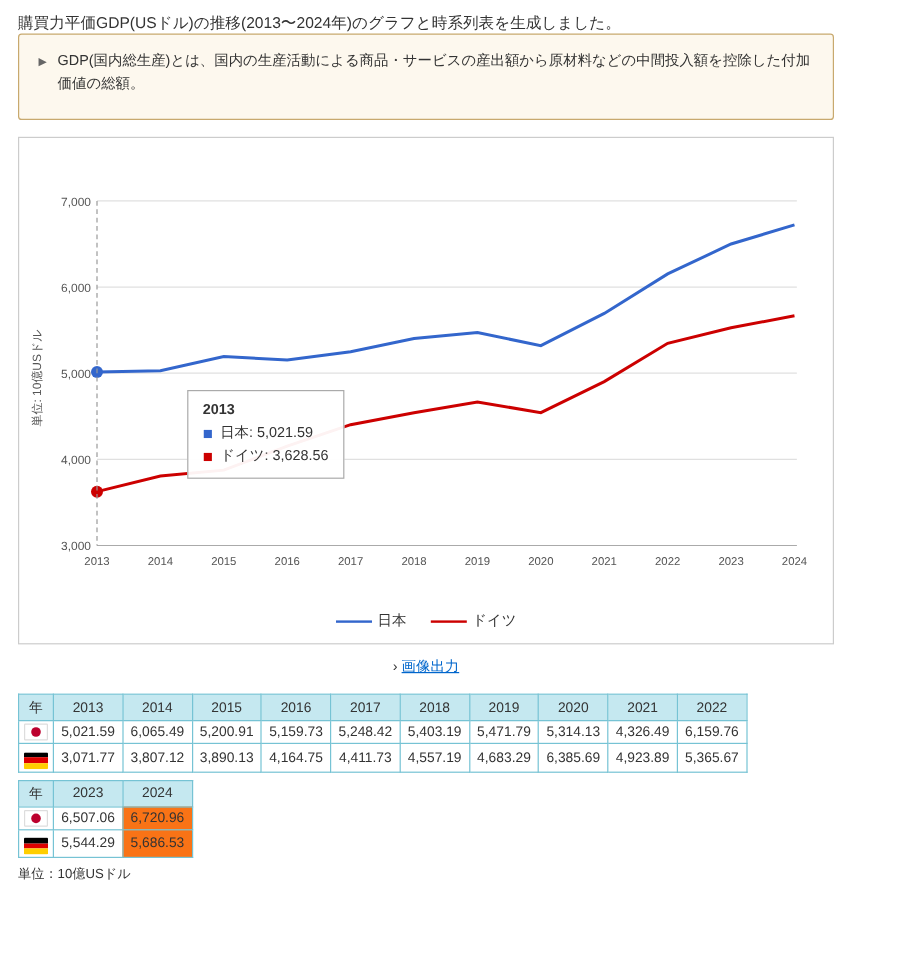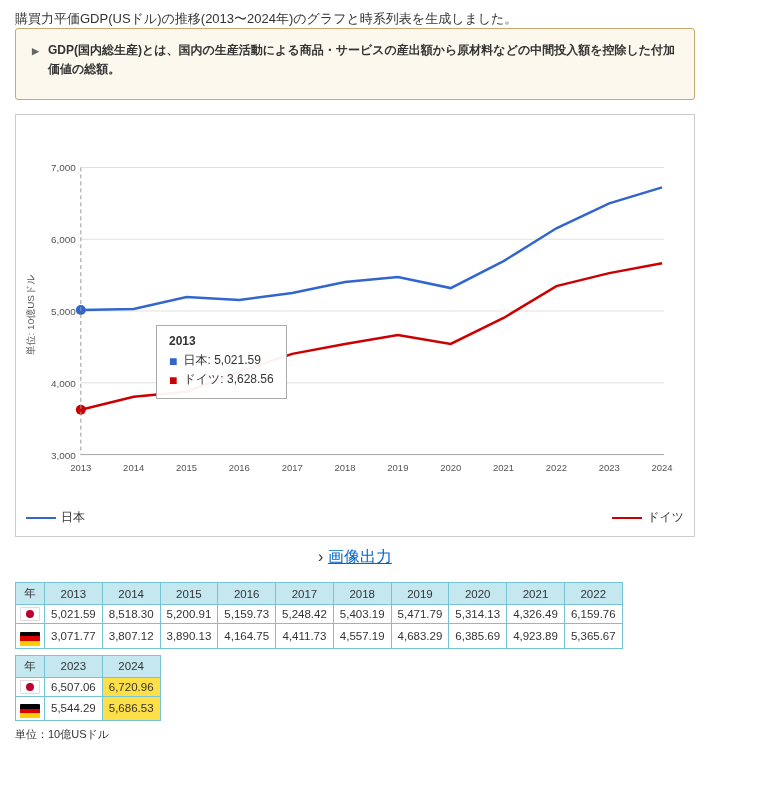--- a/index.html
+++ b/index.html
@@ -1,43 +1,43 @@
 <!DOCTYPE html>
 <html><head>
   <meta charset="utf-8">
   <style>
     * { box-sizing: border-box; margin: 0; padding: 0; }
     body { font-family: 'Meiryo', 'MS Gothic', sans-serif; font-size: 13px; background: #fff; color: #333; width: 759px; }
     .main-content { padding: 10px 15px; max-width: 710px; }
     .page-title { font-size: 13px; }
     .info-box { border: 1px solid #c8a96e; background: #fdf8ee; padding: 12px 16px; margin-bottom: 14px; border-radius: 3px; }
-    .info-box ul { list-style: none; padding: 0; font-weight: bold; }
+    .info-box ul { list-style: none; padding: 0; }
     .info-box ul li { padding-left: 16px; position: relative; margin-bottom: 8px; font-size: 12px; line-height: 1.6; }
     .info-box ul li::before { content: '▶'; font-size: 9px; position: absolute; left: 0; top: 3px; color: #666; }
     .chart-container { border: 1px solid #ccc; background: #fff; padding: 10px; margin-bottom: 10px; position: relative; }
     .chart-area { position: relative; height: 380px; }
     .chart-svg { width: 100%; height: 100%; }
     .tooltip-box { position: absolute; background: rgba(255,255,255,0.95); border: 1px solid #aaa; padding: 8px 12px; font-size: 12px; left: 130px; top: 200px; }
     .tooltip-year { font-weight: bold; margin-bottom: 4px; }
     .tooltip-row { display: flex; align-items: center; gap: 6px; margin-bottom: 2px; }
-    .image-link { text-align: center; margin: 6px 0 14px; font-size: 16px; }
+    .image-link { text-align: center; margin: 6px 0 14px; font-size: 12px; }
     .image-link a { color: #0066cc; text-decoration: underline; }
     table.data-table { border-collapse: collapse; font-size: 11.5px; margin-bottom: 6px; }
     table.data-table th, table.data-table td { border: 1px solid #76c3d4; padding: 3px 6px; text-align: center; white-space: nowrap; }
     table.data-table th { background: #c5e8f0; font-weight: normal; }
     table.data-table td.flag { padding: 2px 4px; }
     .flag-jp { width: 20px; height: 14px; background: white; border: 1px solid #ddd; display: inline-flex; align-items: center; justify-content: center; position: relative; border-radius: 1px; }
     .flag-jp-circle { width: 8px; height: 8px; background: #bc002d; border-radius: 50%; }
     .flag-de { width: 20px; height: 14px; display: inline-flex; flex-direction: column; overflow: hidden; border-radius: 1px; }
     .flag-de-s1 { flex: 1; background: #000; }
     .flag-de-s2 { flex: 1; background: #dd0000; }
     .flag-de-s3 { flex: 1; background: #ffce00; }
-    .row-highlighted { background: #fde047; }
+    .row-highlighted { background: #f97316; }
     .unit-note { font-size: 11px; margin: 4px 0 6px; }
-    .legend { display: flex; align-items: center; justify-content: space-between; gap: 20px; margin-top: 4px; font-size: 12px; }
+    .legend { display: flex; align-items: center; justify-content: center; gap: 20px; margin-top: 4px; font-size: 12px; }
     .legend-item { display: flex; align-items: center; gap: 5px; }
     .legend-line { width: 30px; height: 2px; }
   </style>
 </head>
 <body>
 
 <div class="main-content">
   <p class="page-title">購買力平価GDP(USドル)の推移(2013〜2024年)のグラフと時系列表を生成しました。</p>
 
   <div class="info-box">
@@ -137,21 +137,21 @@
       </tr>
     </thead>
     <tbody>
       <tr>
         <td class="flag">
           <div class="flag-jp">
               <div class="flag-jp-circle"></div>
             </div>
         </td>
         <td>5,021.59</td>
-        <td>8,518.30</td>
+        <td>6,065.49</td>
         <td>5,200.91</td>
         <td>5,159.73</td>
         <td>5,248.42</td>
         <td>5,403.19</td>
         <td>5,471.79</td>
         <td>5,314.13</td>
         <td>4,326.49</td>
         <td>6,159.76</td>
       </tr>
       <tr>

